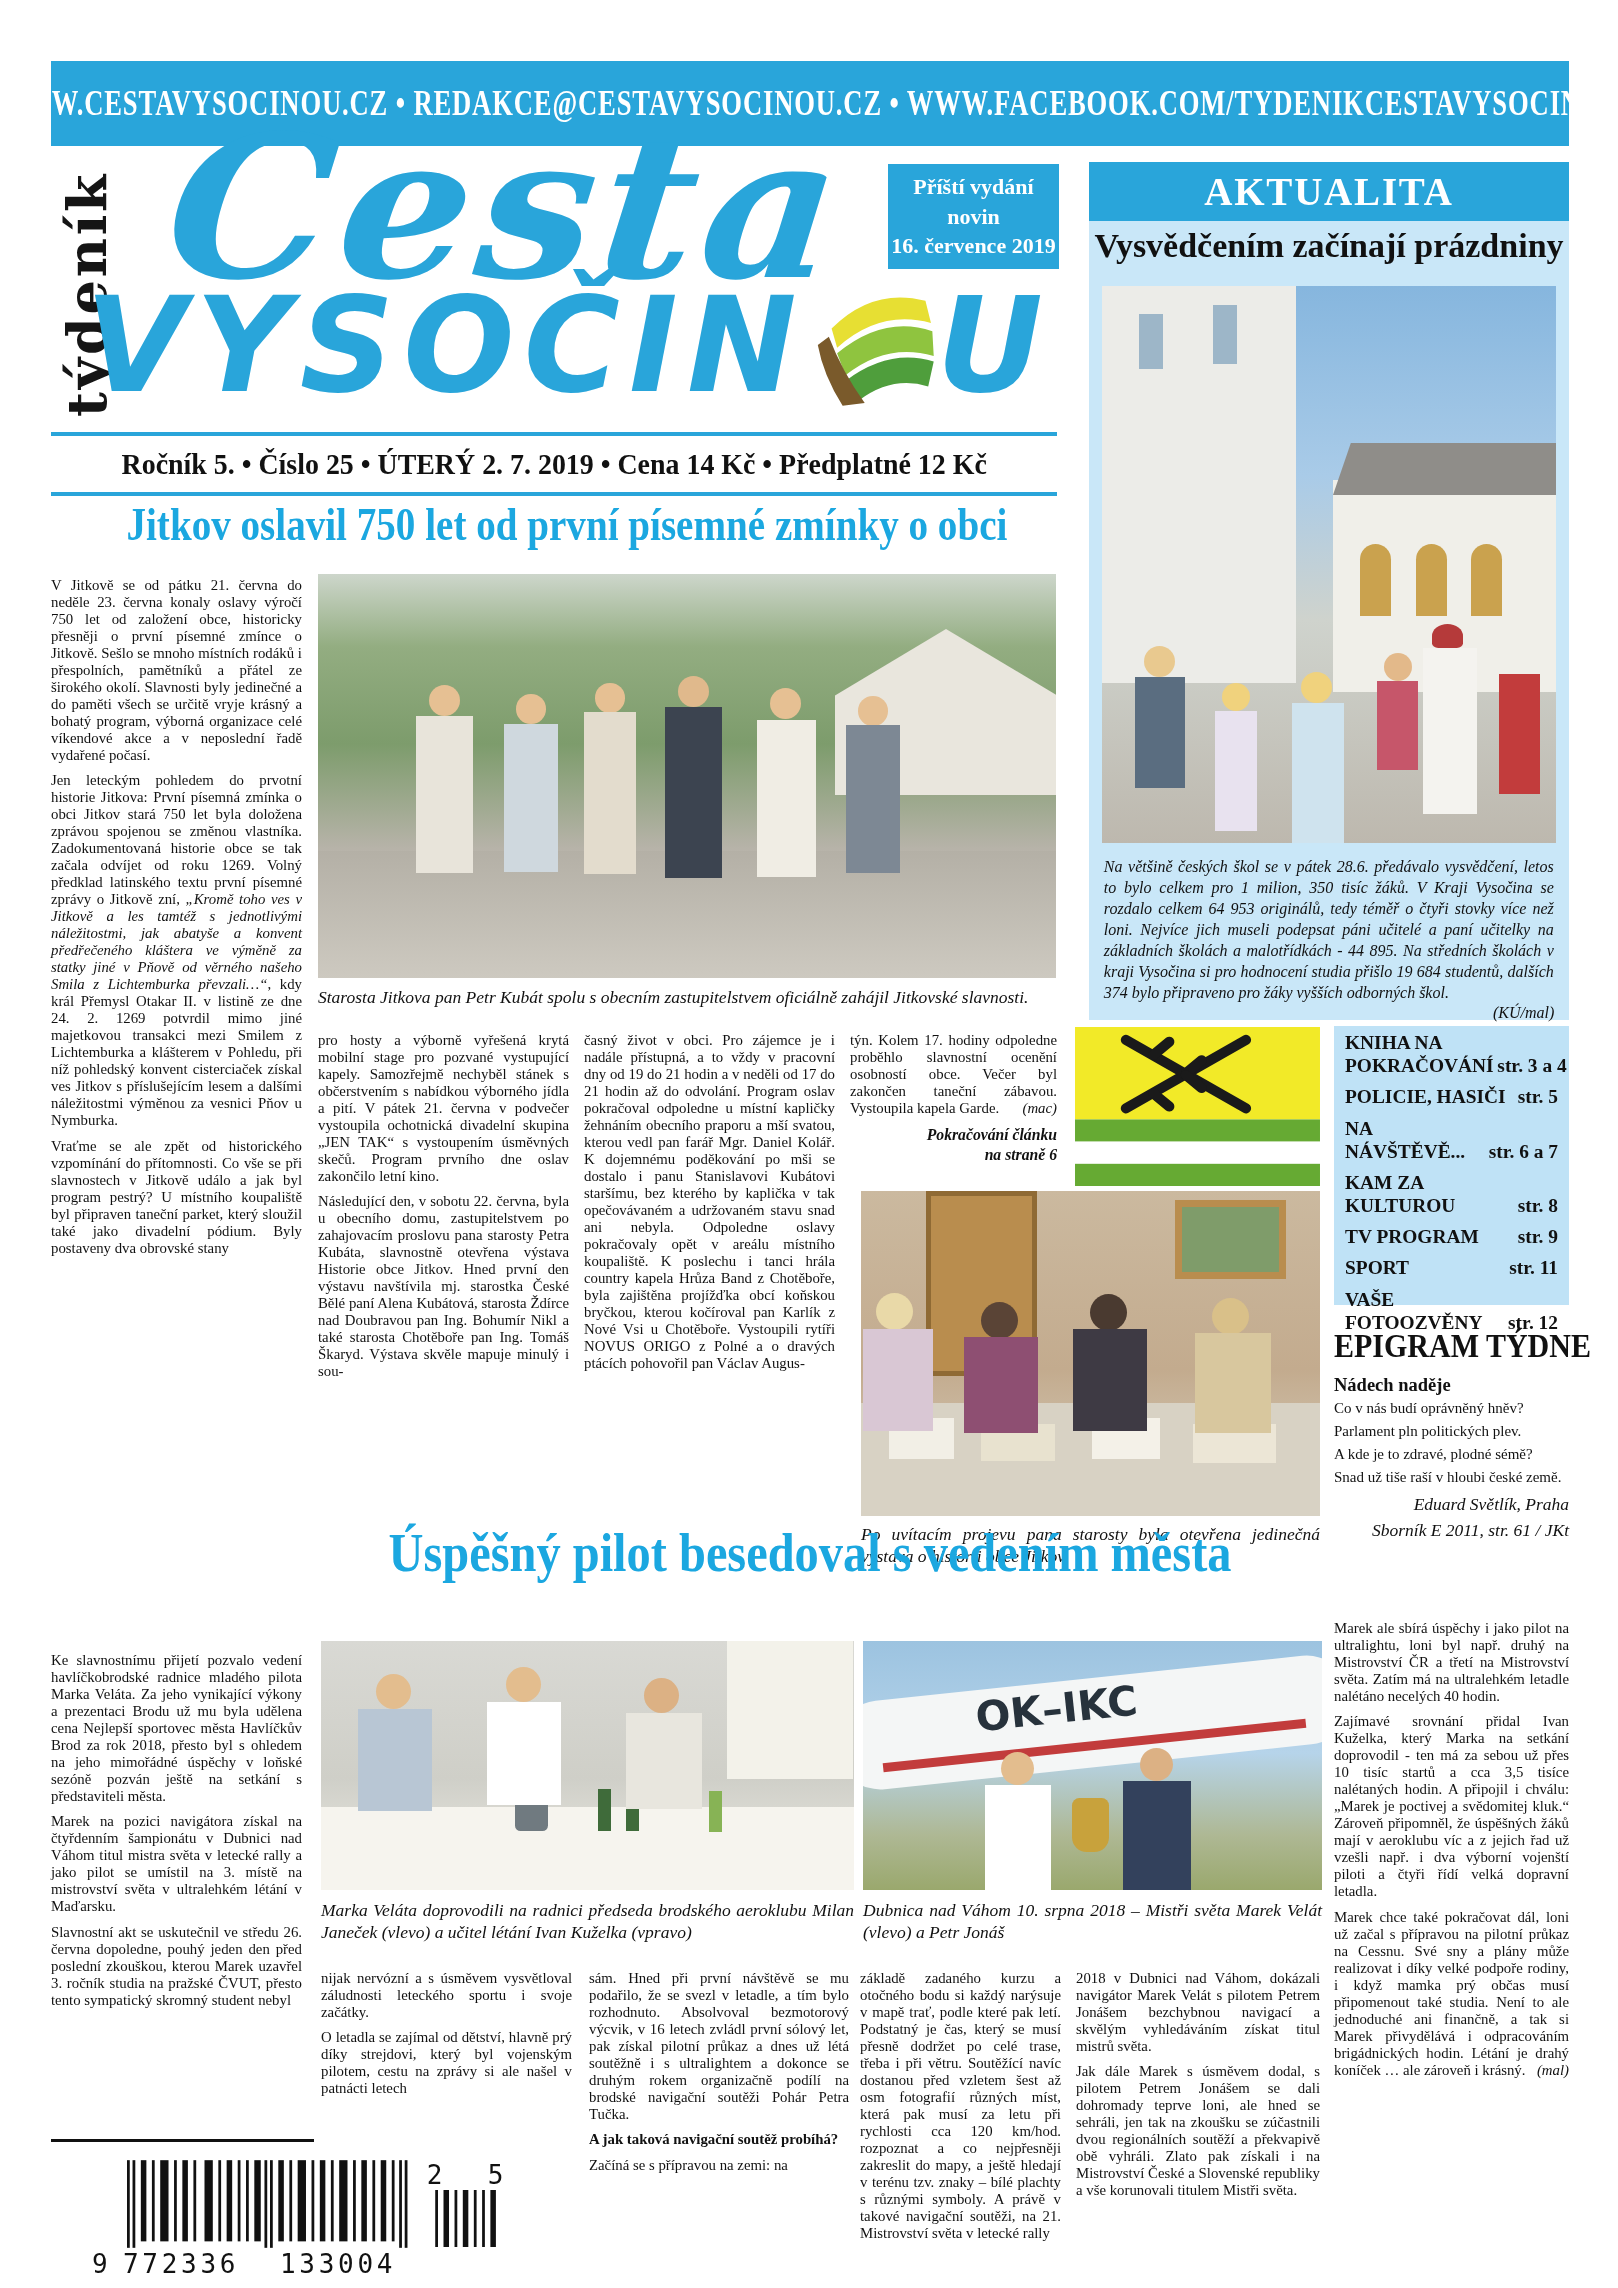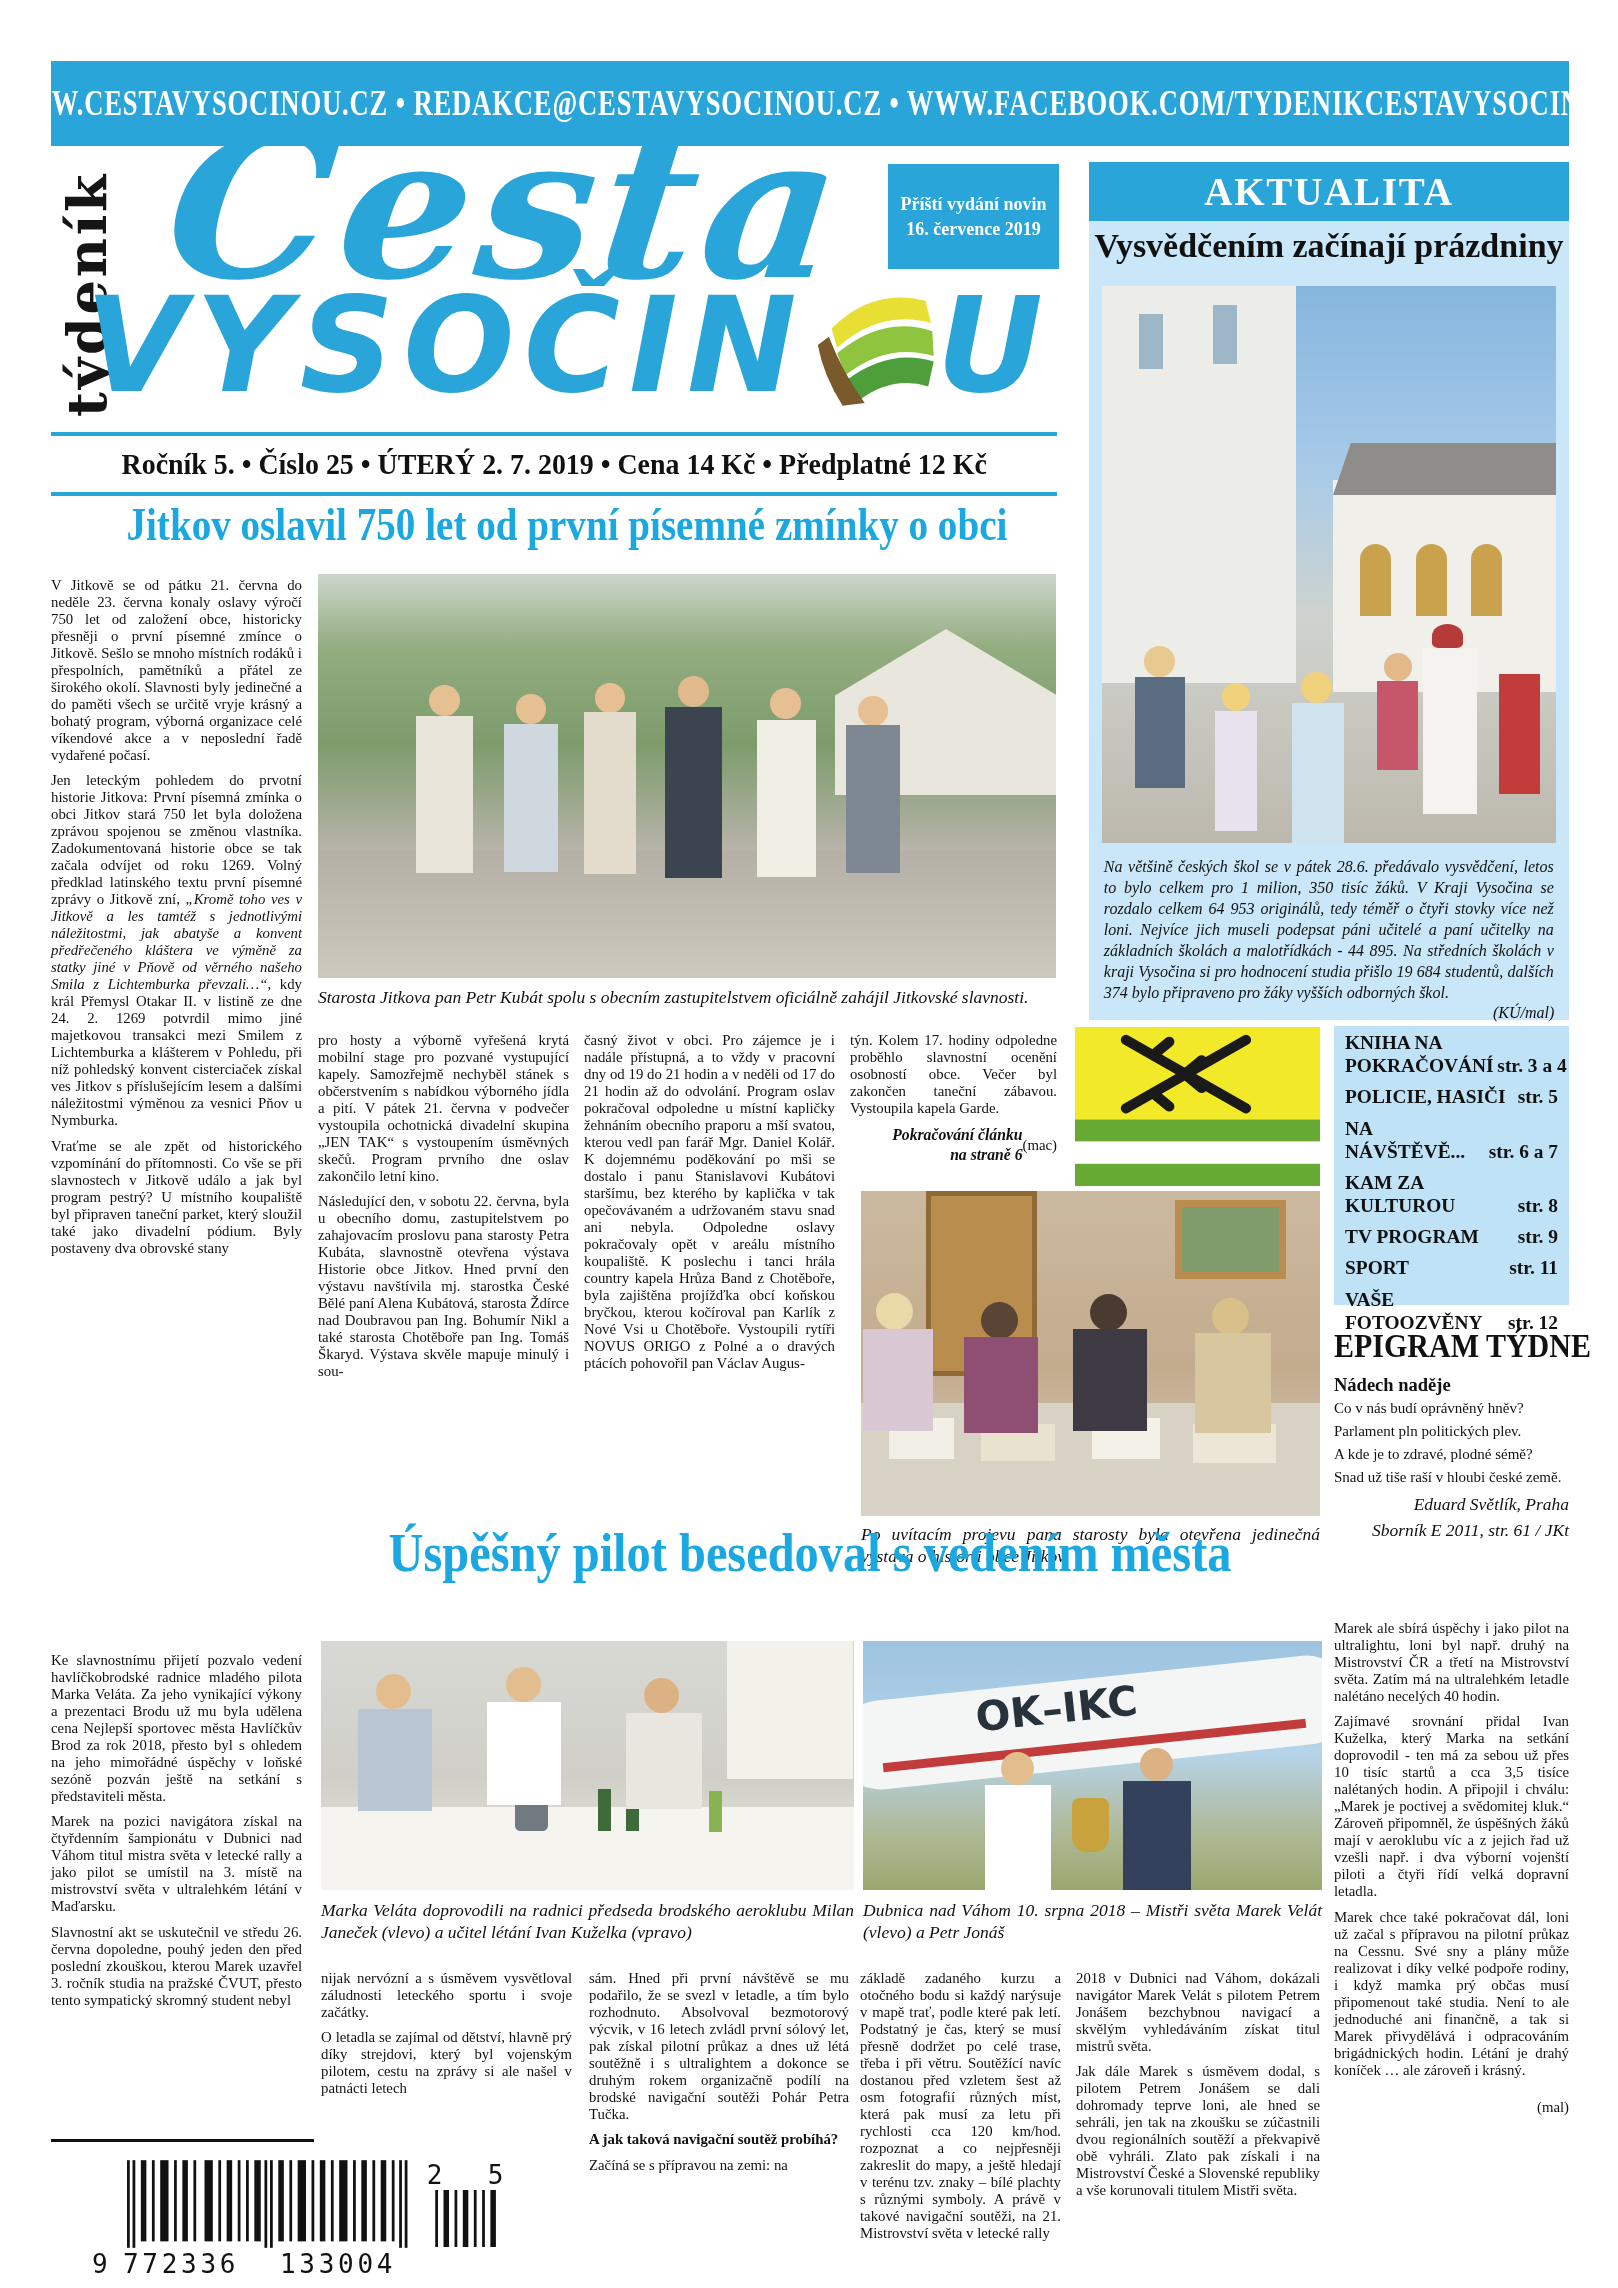--- a/index.html
+++ b/index.html
@@ -16,39 +16,39 @@
            font-family:"DejaVu Serif",serif;font-weight:bold;font-size:54px;color:#151515;
            letter-spacing:2.8px;}
   .cesta{left:180px;top:109px;color:#29a5da;font-family:"DejaVu Serif",serif;
          font-style:italic;font-weight:bold;font-size:198px;letter-spacing:5.5px;
          transform:skewX(-6deg) scaleX(1.05);transform-origin:0 0;line-height:1;}
   .vysocinou{left:85px;top:275px;display:flex;align-items:center;color:#29a5da;
          font-family:"DejaVu Sans",sans-serif;font-style:italic;font-weight:bold;
          font-size:131px;letter-spacing:9.2px;line-height:1;}
   .vysocinou .leaf{width:138px;height:140px;margin:0 -5.5px 0 -1.8px;}
   .nextissue{left:888px;top:164px;width:171px;height:105px;background:#29a5da;color:#fff;
-         text-align:center;font-weight:bold;font-size:18px;line-height:1.35;
+         text-align:center;font-weight:bold;font-size:22px;line-height:1.35;
          display:flex;flex-direction:column;justify-content:center;}
   
   .rule{background:#29a5da;height:3.7px;}
   .dateline{left:51px;top:437px;width:1006px;height:53px;display:flex;align-items:center;
          justify-content:center;}
   .dateline span{font-weight:bold;font-size:30px;white-space:nowrap;transform:scaleX(.93);}
   
   .headline1{left:51px;top:498px;width:1006px;text-align:center;color:#1ba7e0;
          font-weight:bold;font-size:46px;white-space:nowrap;transform:scaleX(.85);
          transform-origin:50% 50%;}
   .headline2{left:51px;top:1521px;width:1518px;text-align:center;color:#1ba7e0;
          font-weight:bold;font-size:55px;white-space:nowrap;transform:scaleX(.88);
          transform-origin:50% 50%;}
   
   .col{font-size:14.8px;line-height:17px;text-align:justify;}
   .col p{margin:0 0 8.3px 0;}
   .col .q{font-weight:bold;}
-  .signoff{float:right;margin-top:37px;}
+  .signoff{float:right;font-style:italic;}
   .cont{font-weight:bold;font-style:italic;text-align:right;line-height:19.4px;font-size:15.7px;}
   .caption{font-style:italic;font-size:17.5px;line-height:22px;text-align:justify;}
   
   .akt{left:1089px;top:162px;width:480px;height:858px;background:#c9e7f8;}
   .akt .hdr{position:absolute;left:0;top:0;width:480px;height:59px;background:#29a5da;
         display:flex;align-items:center;justify-content:center;color:#fff;font-weight:bold;
         font-size:39px;letter-spacing:1.8px;}
   .akt .hl{position:absolute;left:0;top:65px;width:480px;text-align:center;font-weight:bold;
         font-size:34px;}
   .akt .txt{position:absolute;left:14.8px;top:694px;width:450px;font-style:italic;

